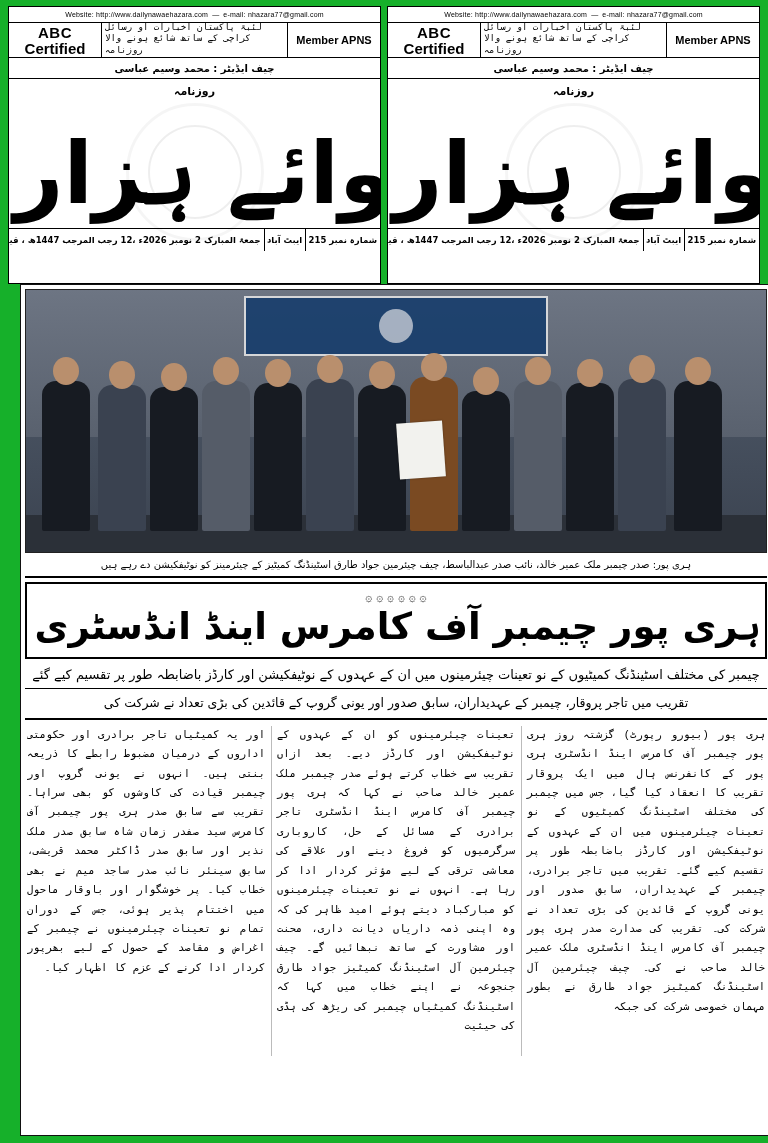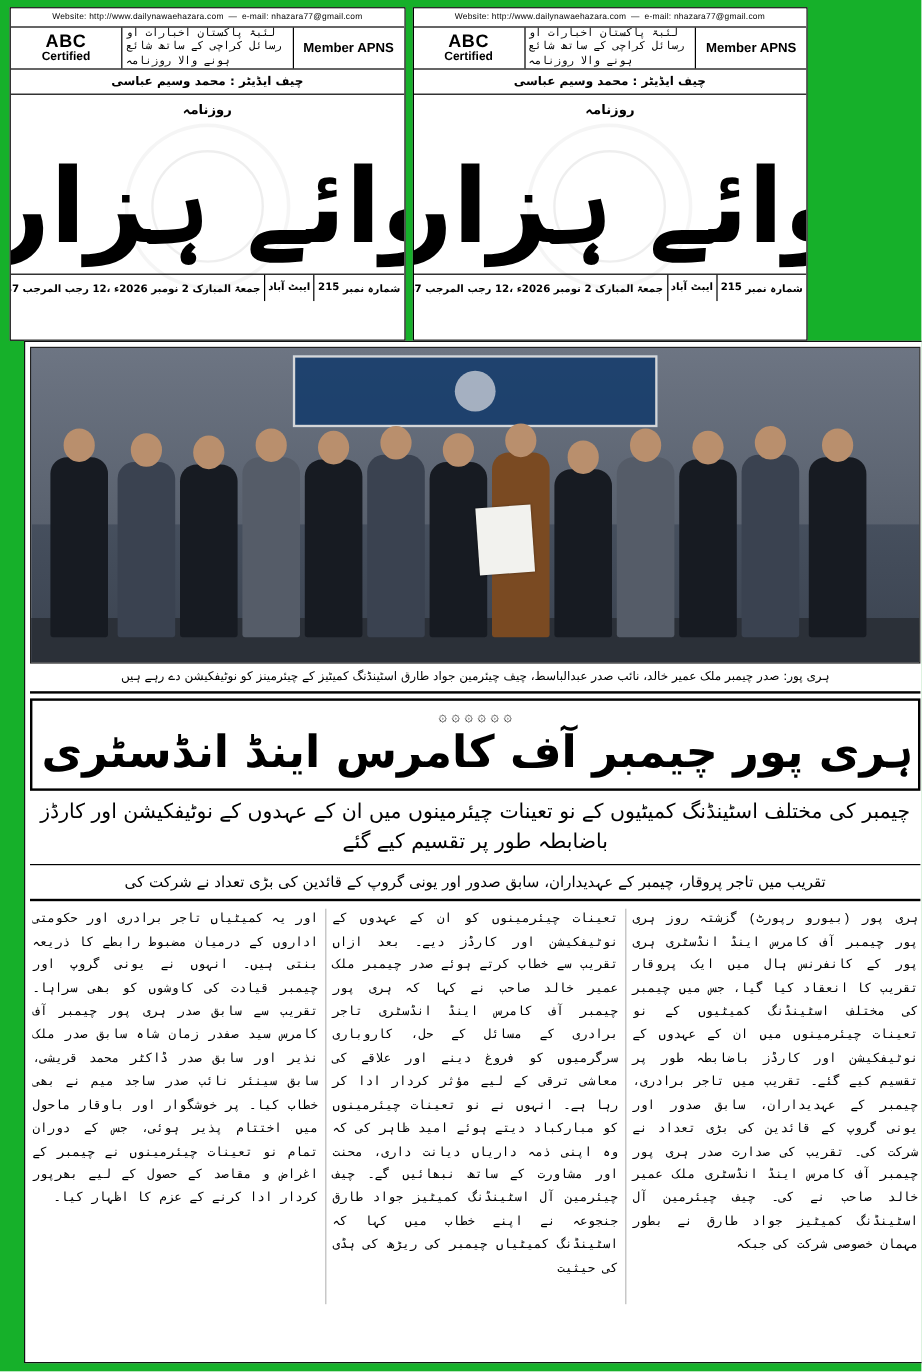--- a/index.html
+++ b/index.html
@@ -18,21 +18,21 @@
     width: 768px;
     height: 1143px;
     background: #16b02a;
     box-sizing: border-box;
   }
   
   .masthead-wrap {
     position: absolute;
     left: 8px;
     top: 6px;
-    width: 665px;
+    width: 752px;
     height: 278px;
     display: flex;
     gap: 6px;
     background: #16b02a;
   }
   .masthead {
     position: relative;
     flex: 1 1 50%;
     background: #ffffff;
     border: 1px solid #000;
@@ -66,21 +66,21 @@
     align-items: center;
     justify-content: center;
     line-height: 1;
   }
   .mh-abc .abc {
     font-weight: bold;
     font-size: 15px;
     letter-spacing: .5px;
   }
   .mh-abc .cert {
-    font-size: 10px;
+    font-size: 15px;
     font-weight: bold;
     margin-top: 1px;
   }
   .mh-urdu-small {
     flex: 1;
     display: flex;
     align-items: center;
     justify-content: center;
     direction: rtl;
     font-family: Liberation Mono, monospace;
@@ -301,21 +301,21 @@
     font-family: "DejaVu Sans", sans-serif;
     font-weight: bold;
     font-size: 37px;
     line-height: 1.15;
     white-space: nowrap;
     letter-spacing: -1px;
   }
   .subhead {
     direction: rtl;
     font-family: "DejaVu Sans", sans-serif;
-    font-size: 17px;
+    font-size: 13px;
     text-align: center;
     padding: 6px 6px 4px 6px;
     margin: 0 4px;
     border-bottom: 1px solid #000;
     line-height: 1.5;
   }
   .kicker {
     direction: rtl;
     font-family: "DejaVu Sans", sans-serif;
     font-size: 12.5px;

